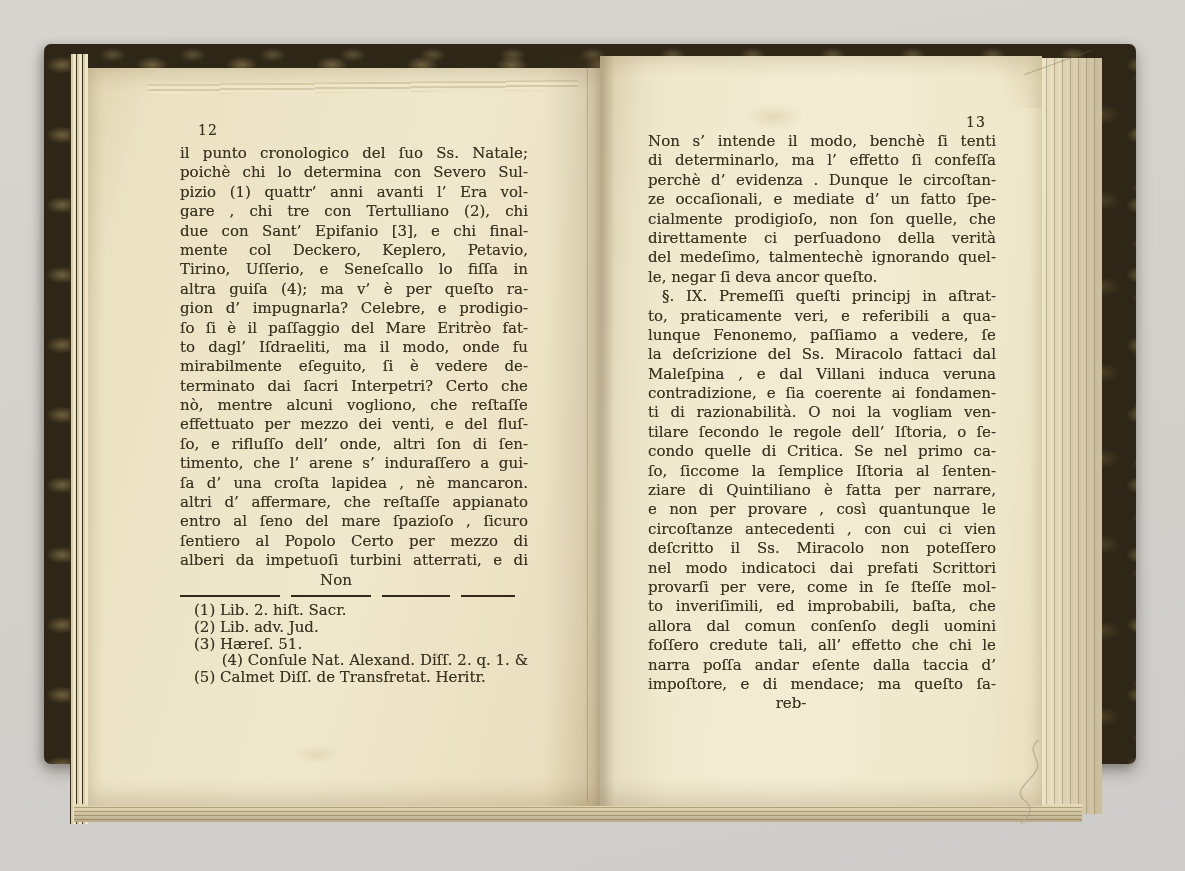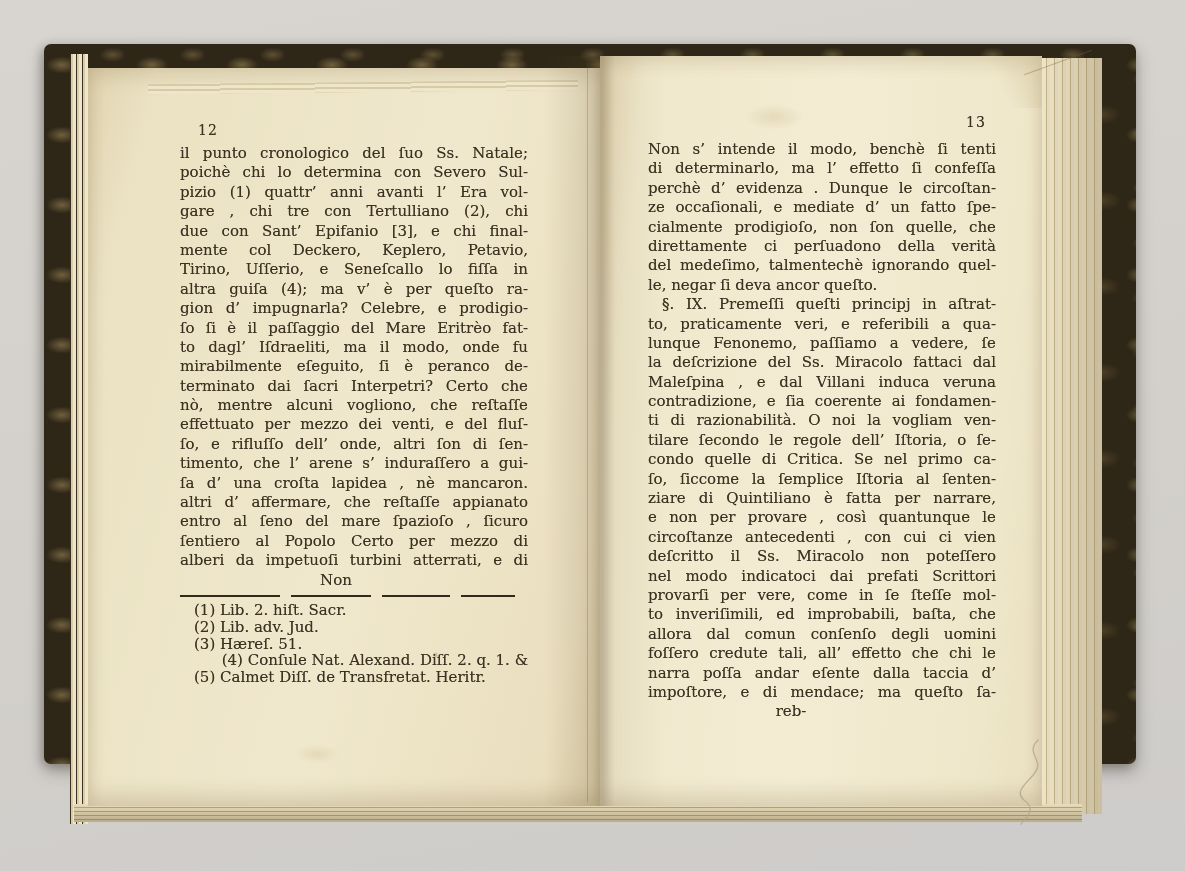--- a/index.html
+++ b/index.html
@@ -84,21 +84,21 @@
   .stain-c{left:250px;top:700px;width:46px;height:20px;background:radial-gradient(ellipse,rgba(170,140,80,.16),rgba(170,140,80,0) 70%);}
   .pencil-mark{position:absolute;left:950px;top:690px;opacity:.75;}
 
   
   .text-block{
     position:absolute;width:348px;
     color:#3b3121;font-size:15px;
     text-shadow:0 0 .5px rgba(59,49,33,.55);
   }
   .tb-left{left:136px;top:100px;}
-  .tb-right{left:604px;top:88px;margin-top:8px;}
+  .tb-right{left:604px;top:88px;}
   .line{
     height:19.4px;line-height:19.4px;overflow:hidden;
     text-align:justify;text-align-last:justify;
   }
   .line.flush{text-align-last:left;}
   .line.indent{text-indent:14px;}
   .catchword{height:19.4px;line-height:19.4px;text-align:center;padding-right:36px;}
   .cw-right{padding-right:62px;}
   .pagenum{
     position:absolute;color:#3b3121;font-size:14px;letter-spacing:1px;
@@ -150,21 +150,21 @@
           <div class="line">poichè chi lo determina con Severo Sul-</div>
           <div class="line">pizio (1) quattr’ anni avanti l’ Era vol-</div>
           <div class="line">gare , chi tre con Tertulliano (2), chi</div>
           <div class="line">due con Sant’ Epifanio [3], e chi final-</div>
           <div class="line">mente col Deckero, Keplero, Petavio,</div>
           <div class="line">Tirino, Uſſerio, e Seneſcallo lo fiſſa in</div>
           <div class="line">altra guiſa (4); ma v’ è per queſto ra-</div>
           <div class="line">gion d’ impugnarla? Celebre, e prodigio-</div>
           <div class="line">ſo ſi è il paſſaggio del Mare Eritrèo fat-</div>
           <div class="line">to dagl’ Iſdraeliti, ma il modo, onde fu</div>
-          <div class="line">mirabilmente eſeguito, ſi è peranco de-</div>
+          <div class="line">mirabilmente eſeguito, ſi è vedere de-</div>
           <div class="line">terminato dai ſacri Interpetri? Certo che</div>
           <div class="line">nò, mentre alcuni vogliono, che reſtaſſe</div>
           <div class="line">effettuato per mezzo dei venti, e del fluſ-</div>
           <div class="line">ſo, e rifluſſo dell’ onde, altri ſon di ſen-</div>
           <div class="line">timento, che l’ arene s’ induraſſero a gui-</div>
           <div class="line">ſa d’ una croſta lapidea , nè mancaron.</div>
           <div class="line">altri d’ affermare, che reſtaſſe appianato</div>
           <div class="line">entro al ſeno del mare ſpazioſo , ſicuro</div>
           <div class="line">ſentiero al Popolo Certo per mezzo di</div>
           <div class="line">alberi da impetuoſi turbini atterrati, e di</div>

